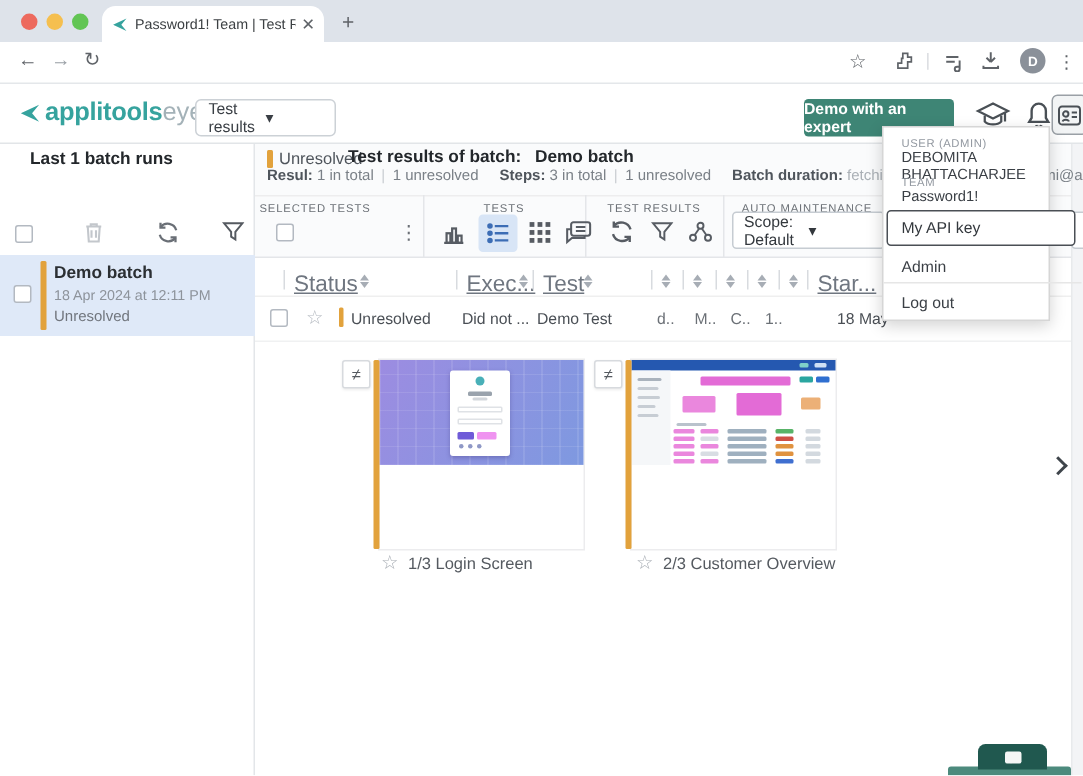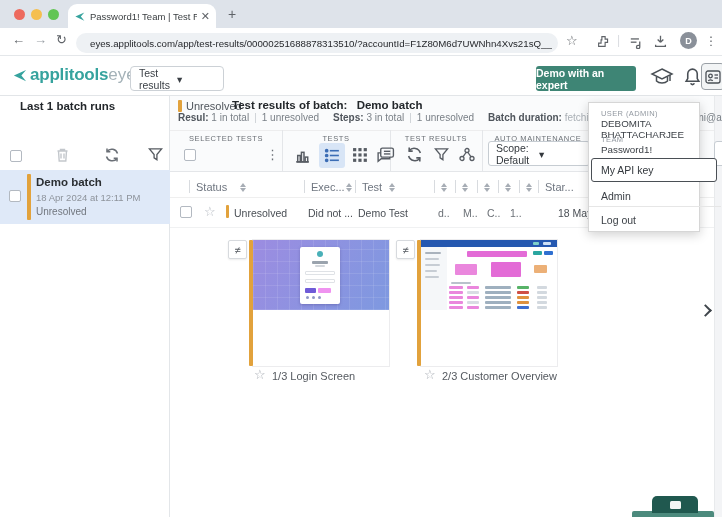--- a/index.html
+++ b/index.html
@@ -54,41 +54,41 @@
   .trow{position:absolute;left:170px;top:130px;width:544px;height:42px;background:#fafbfc;border-top:1px solid #ededee;border-bottom:1px solid #e4e6e9;}
   .tsec-label{position:absolute;top:134px;font-size:7.5px;letter-spacing:.6px;color:#6b7076;text-align:center;}
   .vsep{position:absolute;top:130px;width:1px;height:42px;background:#e4e6e9;}
   .icon{color:#575c63;}
   .kebab{font-size:13px;color:#6b7076;letter-spacing:0;}
   .viewsel{position:absolute;left:319px;top:143px;width:26px;height:25px;background:#d8e5f6;border-radius:3px;}
   .scopebox{position:absolute;left:488px;top:141px;width:102px;height:25px;border:1px solid #c6ccd2;border-radius:3px;background:#fff;display:flex;align-items:center;padding:0 7px;}
   .scopebox span{flex:1;font-size:10.5px;color:#33383d;}
   .edgectl{position:absolute;left:714px;top:141px;width:12px;height:25px;border:1px solid #c6ccd2;border-radius:3px;background:#fff;}
   
-  .thead-cell{position:absolute;top:181px;font-size:11px;color:#6f7680;}
+  .thead-cell{position:absolute;top:181px;font-size:15px;color:#6f7680;text-decoration:underline;}
   .tsep{position:absolute;top:180px;width:1px;height:13px;background:#d8dbdf;}
   .sort{position:absolute;display:flex;flex-direction:column;align-items:center;}
   .tri-u{width:0;height:0;border-left:3px solid transparent;border-right:3px solid transparent;border-bottom:4px solid #a7adb5;margin-bottom:1px;}
   .tri-d{width:0;height:0;border-left:3px solid transparent;border-right:3px solid transparent;border-top:4px solid #a7adb5;}
   .theadline{position:absolute;left:170px;top:197px;width:544px;height:1px;background:#efefef;}
   .rowline{position:absolute;left:170px;top:227px;width:544px;height:1px;background:#f0f1f2;}
   .rcell{position:absolute;top:207px;font-size:10.5px;color:#4a4f55;white-space:nowrap;}
   .star{color:#b5bac1;font-size:13px;}
   
   .thumb-img{position:absolute;top:240px;width:136px;height:126px;background:#fff;box-shadow:0 0 0 1px #ececee;}
   .thumb-grad{position:absolute;left:0;top:0;width:136px;height:70px;background:linear-gradient(120deg,#9c8ce1,#7e99e0);}
   .gridlines{position:absolute;left:0;top:0;width:136px;height:70px;background-image:repeating-linear-gradient(0deg,rgba(255,255,255,.10) 0 1px,transparent 1px 12px),repeating-linear-gradient(90deg,rgba(255,255,255,.10) 0 1px,transparent 1px 12px);}
   .ne-badge{position:absolute;top:240px;width:19px;height:19px;background:#fff;border:1px solid #d7dade;border-radius:2px;font-size:11px;color:#555a60;display:flex;align-items:center;justify-content:center;box-shadow:0 1px 2px rgba(0,0,0,.08);}
   .caption{position:absolute;top:370px;font-size:11px;color:#555a60;}
   .capstar{position:absolute;top:367px;font-size:13px;color:#a9aeb5;}
   .mockbar{position:absolute;border-radius:1px;}
   
   .logincard{position:absolute;left:47px;top:7px;width:40px;height:57px;background:#fff;border-radius:2px;box-shadow:0 1px 3px rgba(60,50,120,.35);}
   
-  .usermenu{position:absolute;left:588px;top:102px;width:112px;height:130px;background:#fff;border:1px solid #d6d6d6;box-shadow:0 3px 10px rgba(0,0,0,.18);z-index:50;}
+  .usermenu{position:absolute;left:588px;top:84px;width:112px;height:130px;background:#fff;border:1px solid #d6d6d6;box-shadow:0 3px 10px rgba(0,0,0,.18);z-index:50;}
   .um-label{position:absolute;left:12px;font-size:7.5px;letter-spacing:.4px;color:#9298a0;}
   .um-value{position:absolute;left:12px;font-size:9.8px;color:#3a3f45;}
   .um-focus{position:absolute;left:2px;top:55px;width:126px;height:24px;border:1.5px solid #4a4f55;border-radius:3px;display:flex;align-items:center;padding:0 9px;font-size:10.5px;color:#33383d;background:#fff;}
   .um-item{position:absolute;left:0;width:132px;height:20px;display:flex;align-items:center;padding:0 12px;font-size:10.5px;color:#3a3f45;}
   .um-div{position:absolute;left:0;width:132px;height:1px;background:#e6e6e6;}
   
   .pagechev{position:absolute;left:701px;top:306px;width:9px;height:9px;border-top:2px solid #3f454b;border-right:2px solid #3f454b;transform:rotate(45deg);}
   .chatbase{position:absolute;left:632px;top:511px;width:82px;height:6px;background:#4c8a7d;border-radius:2px 2px 0 0;}
   .chatbox{position:absolute;left:652px;top:496px;width:46px;height:17px;background:#20584f;border-radius:5px 5px 0 0;display:flex;align-items:center;justify-content:center;z-index:60;}
   .chatglyph{width:11px;height:8px;background:#f4f6f5;border-radius:1.5px;position:relative;}
@@ -110,29 +110,20 @@
       <span class="tab-title">Password1! Team | Test Resul</span>
       <span class="tab-close">✕</span>
     </div>
     <span class="newtab">+</span>
   </div>
 
   <div class="toolbar"></div>
   <span class="navic" style="left:12px">←</span>
   <span class="navic" style="left:34px;color:#9aa0a6">→</span>
   <span class="navic" style="left:56px">↻</span>
-  <div class="omnibox">
-    <svg width="11" height="11" viewBox="0 0 16 16" fill="none" stroke="#5f6368" stroke-width="1.6">
-      <line x1="1" y1="5" x2="15" y2="5"></line>
-        <circle cx="6" cy="5" r="2.2" fill="#fff"></circle>
-      <line x1="1" y1="11" x2="15" y2="11"></line>
-        <circle cx="10" cy="11" r="2.2" fill="#fff"></circle>
-    </svg>
-    <span class="url">eyes.applitools.com/app/test-results/00000251688878313510/?accountId=F1Z80M6d7UWNhn4Xvs21sQ__</span>
-  </div>
   <span class="i" style="left:566px;top:33px;font-size:13px;color:#5f6368">☆</span>
   <span class="i" style="left:597px;top:34px">
     <svg width="13" height="13" viewBox="0 0 16 16" fill="none" stroke="#5f6368" stroke-width="1.4">
         <path d="M6 2h4v3h3v4h-3v5H2v-4h3V6h1z"></path>
       </svg>
   </span>
   <span class="i" style="left:617px;top:33px;color:#dadce0;font-size:12px">|</span>
   <span class="i" style="left:630px;top:35px">
     <svg width="13" height="12" viewBox="0 0 16 14" fill="none" stroke="#5f6368" stroke-width="1.6">
         <line x1="1" y1="2" x2="11" y2="2"></line>
@@ -230,21 +221,21 @@
     <b>Resul:</b>&nbsp;<span>1 in total</span><span class="pipe">|</span><span>1 unresolved</span>
     <span class="gap"></span>
     <b>Steps:</b>&nbsp;<span>3 in total</span><span class="pipe">|</span><span>1 unresolved</span>
     <span class="gap"></span>
     <b>Batch duration:</b>&nbsp;<span class="faded">fetching</span>
     <span class="gap"></span>
     <b>Run by:</b>&nbsp;<span>adam.carmi@applitool</span>
   </div>
 
   <div class="trow"></div>
-  <div class="tsec-label" style="left:172px;width:108px">SELECTED TESTS</div>
+  <div class="tsec-label" style="left:156px;width:108px">SELECTED TESTS</div>
   <div class="tsec-label" style="left:282px;width:108px">TESTS</div>
   <div class="tsec-label" style="left:390px;width:92px">TEST RESULTS</div>
   <div class="tsec-label" style="left:482px;width:112px">AUTO MAINTENANCE</div>
   <span class="vsep" style="left:282px"></span>
   <span class="vsep" style="left:390px"></span>
   <span class="vsep" style="left:482px"></span>
 
   <span class="cb i" style="left:184px;top:149px"></span>
   <span class="i kebab" style="left:266px;top:147px">⋮</span>
 

